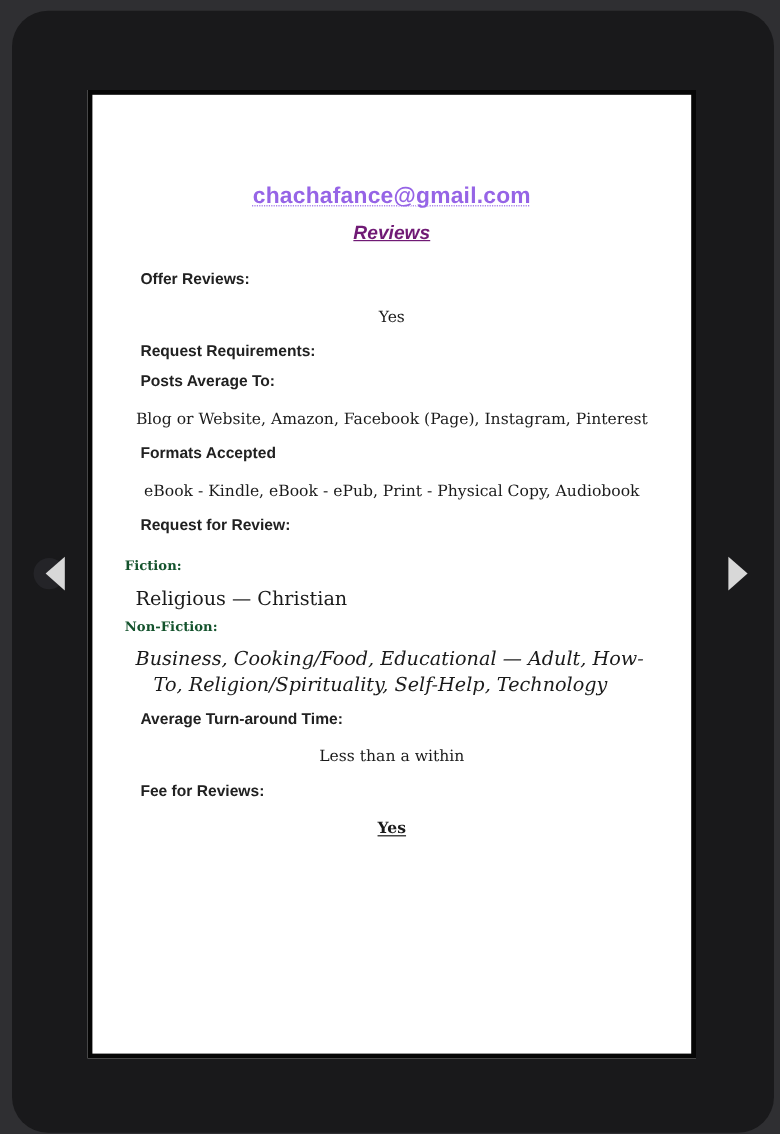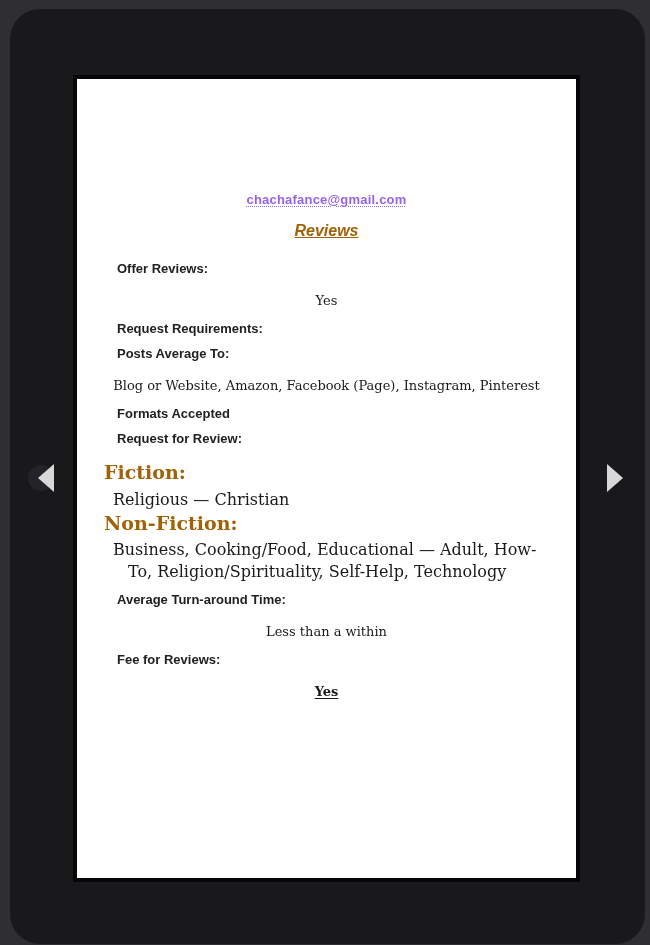--- a/index.html
+++ b/index.html
@@ -15,61 +15,61 @@
     background:#19191b; border-radius:30px;
   }
   
   .page {
     position:absolute; left:63px; top:66px;
     width:499px; height:799px;
     background:#ffffff; border:4px solid #060606;
     overflow:hidden;
   }
   .email-row {
-    padding-top:112px; text-align:center;
-    font-size:13px; line-height:18px; font-weight:bold; letter-spacing:0.2px;
+    padding-top:76px; text-align:center;
+    font-size:19px; line-height:18px; font-weight:bold; letter-spacing:0.2px;
   }
   .email-row a {
     color:#9664e6;
     text-decoration:underline dotted;
     text-decoration-thickness:1px;
     text-underline-offset:2px;
     cursor:pointer;
   }
   .page-title {
     margin-top:12px; text-align:center;
     font-size:16px; line-height:20px; font-weight:bold; font-style:italic;
-    text-decoration:underline; color:#a16207;
+    text-decoration:underline; color:#701a75;
   }
   .content { padding:0 16px; }
   .lbl {
     font-family:"Liberation Sans", sans-serif; font-weight:bold;
     font-size:13px; line-height:16px; color:#212121; margin-top:9px;margin-left:24px;
   }
   .lbl.first { margin-top:20px; }
   .val {
     font-family:"DejaVu Serif", serif;
     font-size:13px; line-height:23px; color:#1a1a1a; margin-top:12px;
   }
   .val.center { text-align:center; }
   .val.para { margin-top:17px; padding-left:12px; padding-right:24px; }
   .val.emph { font-weight:bold; text-decoration:underline; text-underline-offset:2px; }
   .sub-lbl {
     font-family:"DejaVu Serif", serif; font-weight:bold;
-    font-size:19px; line-height:17px; color:#a16207;
+    font-size:11px; line-height:17px; color:#14532d;
     padding-left:11px; margin-top:17px;
   }
   .sub-lbl.second { margin-top:4px; }
   .sub-val {
     font-family:"DejaVu Serif", serif;
     font-size:16px; line-height:23px; color:#1a1a1a;
     padding-left:20px; margin-top:7px;
   }
   .sub-val.hanging {
-    padding-left:35px; text-indent:-15px; padding-right:8px; line-height:22px;
+    padding-left:35px; text-indent:-15px; padding-right:8px; line-height:22px;font-style:italic;
   }
   
   .nav-btn {
     position:absolute; width:36px; height:36px; top:451px;
     background:transparent; border:none; cursor:pointer; padding:0;
   }
   .nav-btn.prev { left:20px; }
   .nav-btn.next { left:581px; }
   .halo {
     position:absolute; left:-2px; top:5px; width:26px; height:26px;
@@ -109,20 +109,21 @@
 
       <div class="lbl first">Offer Reviews:</div>
       <div class="val center">Yes</div>
 
       <div class="lbl">Request Requirements:</div>
 
       <div class="lbl">Posts Average To:</div>
       <div class="val center">Blog or Website, Amazon, Facebook (Page), Instagram, Pinterest</div>
 
       <div class="lbl">Formats Accepted</div>
+      <div class="val center">eBook - Kindle, eBook - ePub, Print - Physical Copy, Audiobook</div>
 
       <div class="lbl">Request for Review:</div>
 
       <div class="sub-lbl">Fiction:</div>
       <div class="sub-val">Religious — Christian</div>
 
       <div class="sub-lbl second">Non-Fiction:</div>
       <div class="sub-val hanging">Business, Cooking/Food, Educational — Adult, How-To, Religion/Spirituality, Self-Help, Technology</div>
 
       <div class="lbl">Average Turn-around Time:</div>

